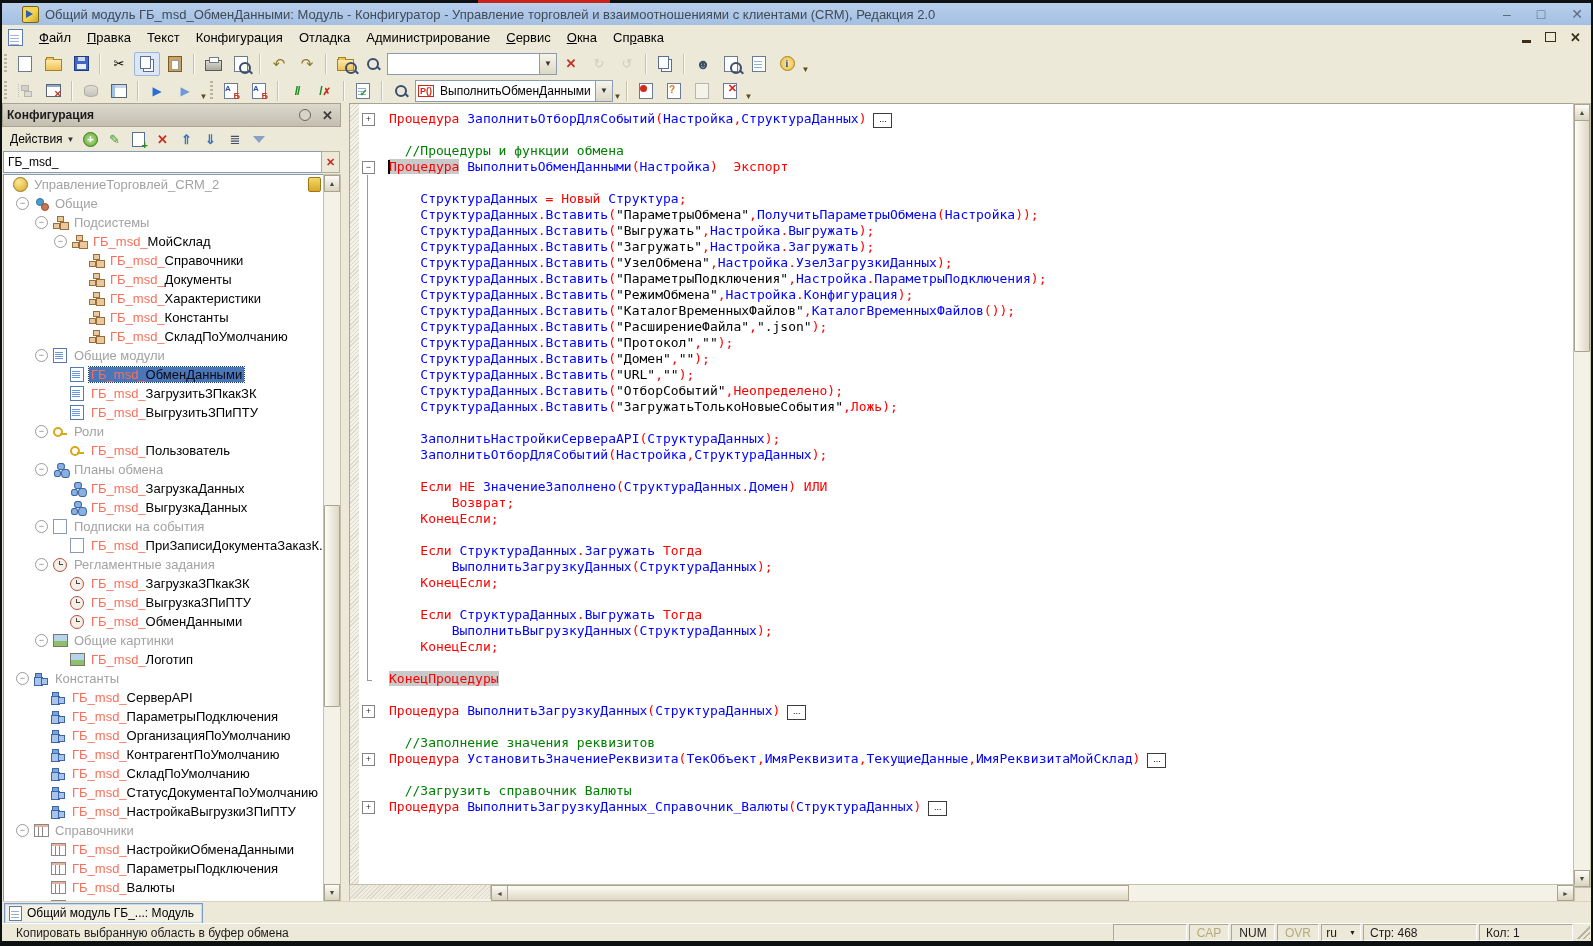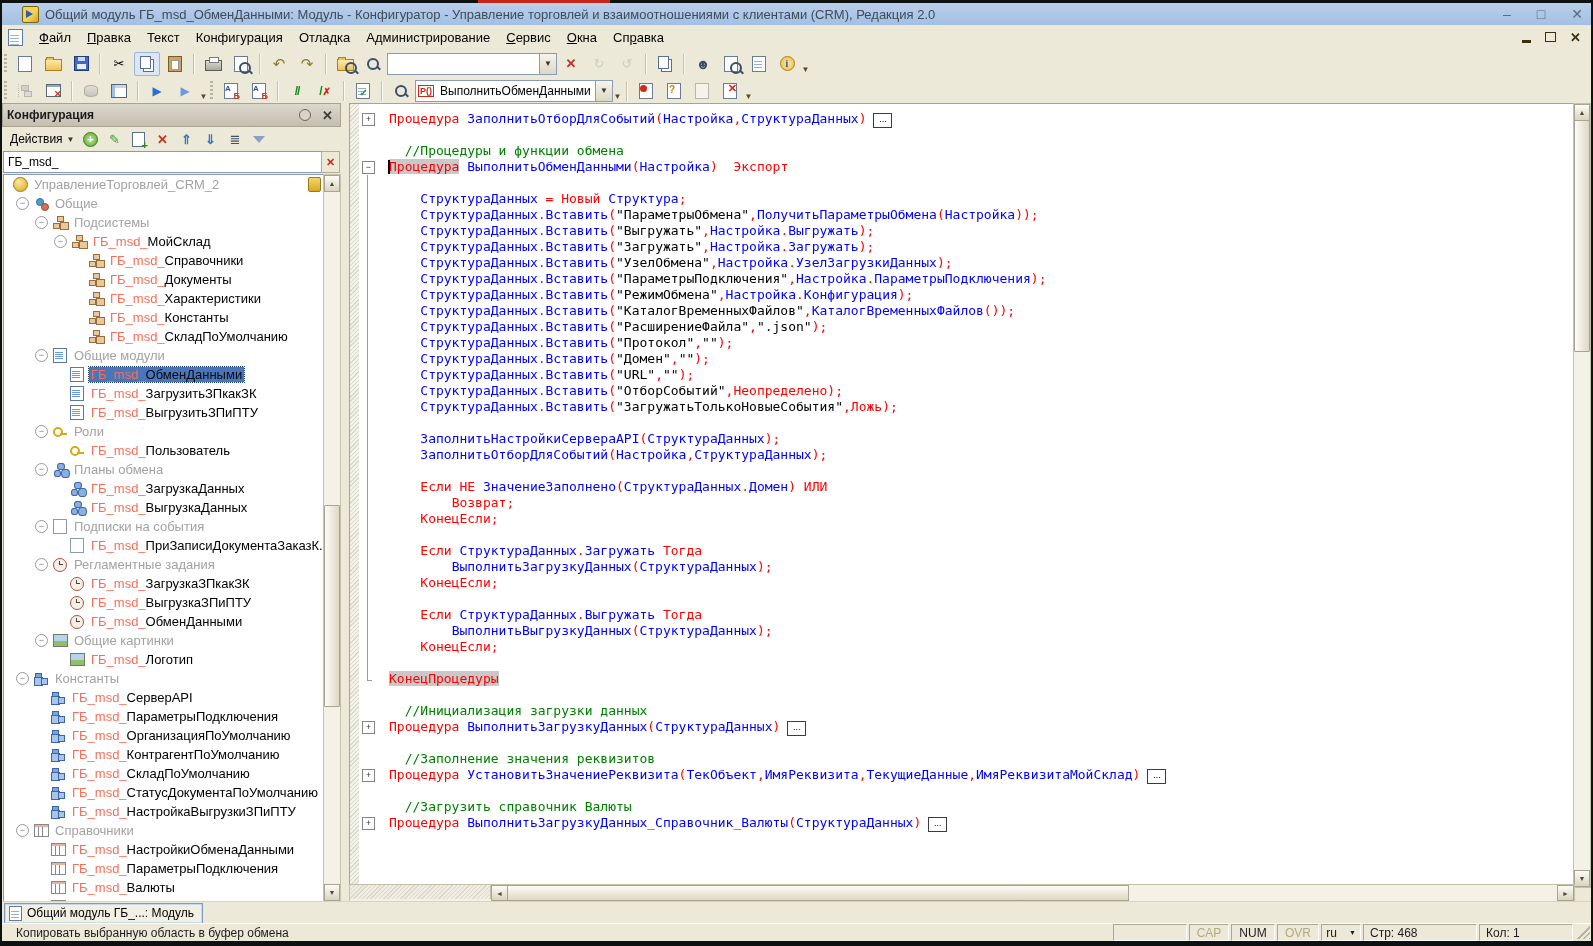--- a/index.html
+++ b/index.html
@@ -844,21 +844,20 @@
           <div class="cl"><span class="vline"></span><span class="ct">    </span><span class="ck">Если</span><span class="ct"> </span><span class="ci">СтруктураДанных</span><span class="co">.</span><span class="ci">Загружать</span><span class="ct"> </span><span class="ck">Тогда</span></div>
           <div class="cl"><span class="vline"></span><span class="ct">        </span><span class="ci">ВыполнитьЗагрузкуДанных</span><span class="co">(</span><span class="ci">СтруктураДанных</span><span class="co">);</span></div>
           <div class="cl"><span class="vline"></span><span class="ct">    </span><span class="ck">КонецЕсли</span><span class="co">;</span></div>
           <div class="cl"><span class="vline"></span></div>
           <div class="cl"><span class="vline"></span><span class="ct">    </span><span class="ck">Если</span><span class="ct"> </span><span class="ci">СтруктураДанных</span><span class="co">.</span><span class="ci">Выгружать</span><span class="ct"> </span><span class="ck">Тогда</span></div>
           <div class="cl"><span class="vline"></span><span class="ct">        </span><span class="ci">ВыполнитьВыгрузкуДанных</span><span class="co">(</span><span class="ci">СтруктураДанных</span><span class="co">);</span></div>
           <div class="cl"><span class="vline"></span><span class="ct">    </span><span class="ck">КонецЕсли</span><span class="co">;</span></div>
           <div class="cl"><span class="vline"></span></div>
           <div class="cl"><span class="vline corner"></span><span class="chk">КонецПроцедуры</span></div>
           <div class="cl"></div>
-          <div class="cl"><span class="cc">  //Инициализация загрузки данных</span></div>
           <div class="cl"><span class="fold">+</span><span class="ck">Процедура </span><span class="ci">ВыполнитьЗагрузкуДанных</span><span class="co">(</span><span class="ci">СтруктураДанных</span><span class="co">)</span><span class="more-box">...</span></div>
           <div class="cl"></div>
           <div class="cl"><span class="cc">  //Заполнение значения реквизитов</span></div>
           <div class="cl"><span class="fold">+</span><span class="ck">Процедура </span><span class="ci">УстановитьЗначениеРеквизита</span><span class="co">(</span><span class="ci">ТекОбъект</span><span class="co">,</span><span class="ci">ИмяРеквизита</span><span class="co">,</span><span class="ci">ТекущиеДанные</span><span class="co">,</span><span class="ci">ИмяРеквизитаМойСклад</span><span class="co">)</span><span class="more-box">...</span></div>
           <div class="cl"></div>
           <div class="cl"><span class="cc">  //Загрузить справочник Валюты</span></div>
           <div class="cl"><span class="fold">+</span><span class="ck">Процедура </span><span class="ci">ВыполнитьЗагрузкуДанных_Справочник_Валюты</span><span class="co">(</span><span class="ci">СтруктураДанных</span><span class="co">)</span><span class="more-box">...</span></div>
         </div>
     </div>
     <div class="ed-vscroll">

